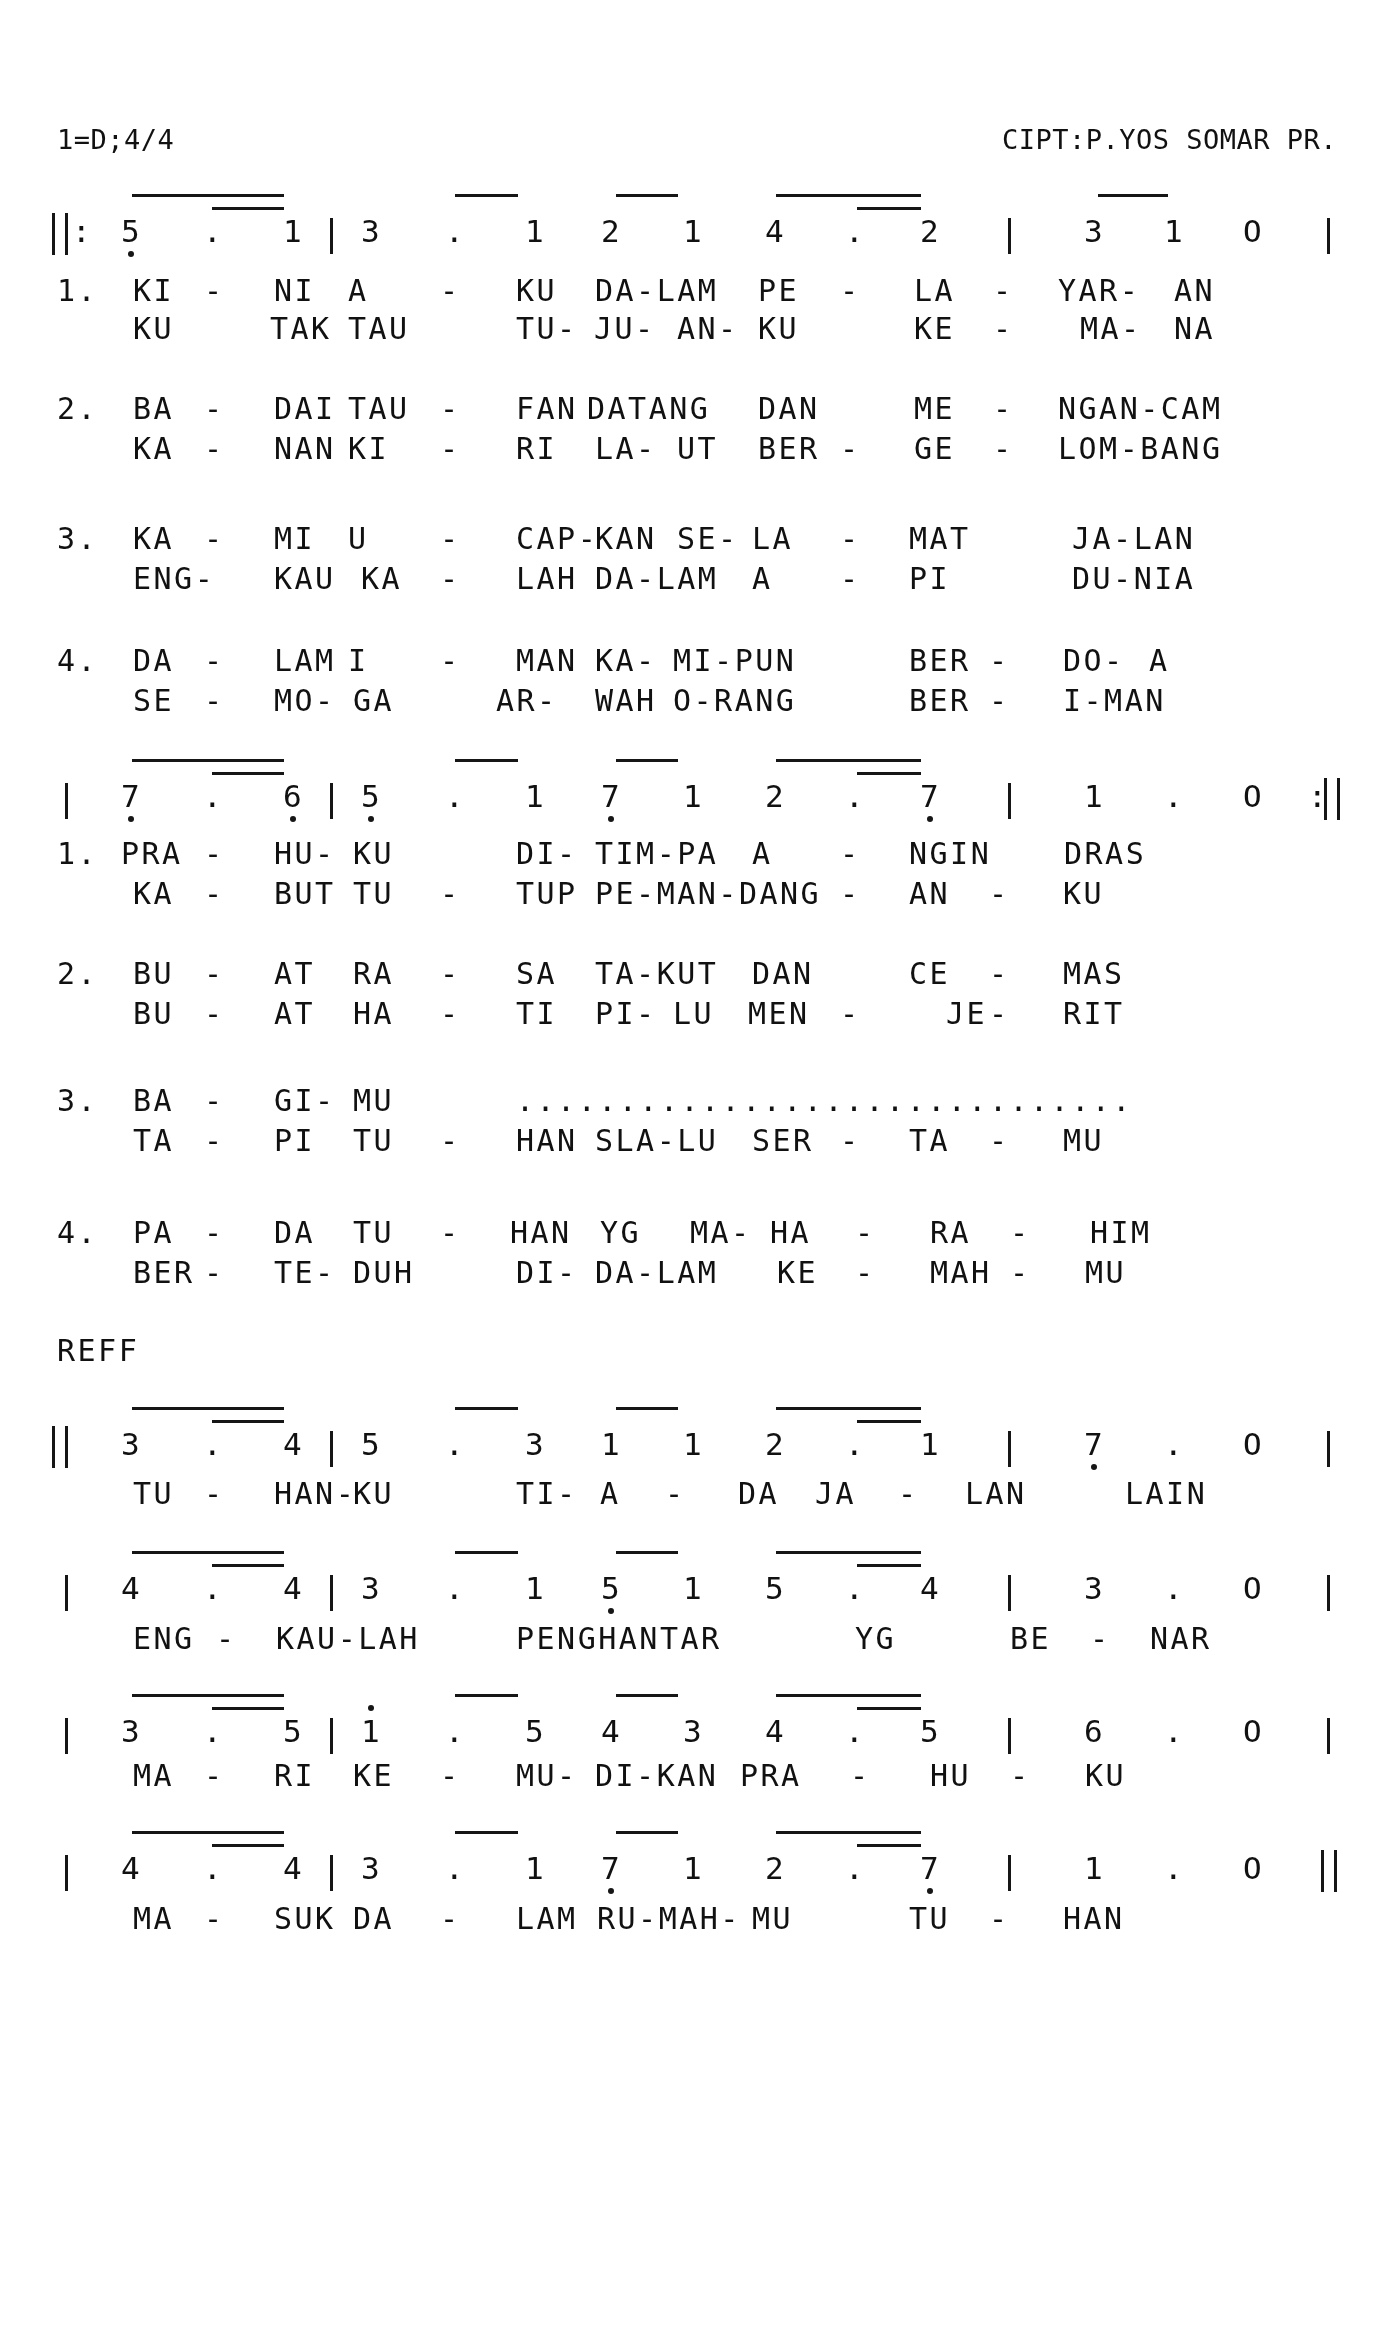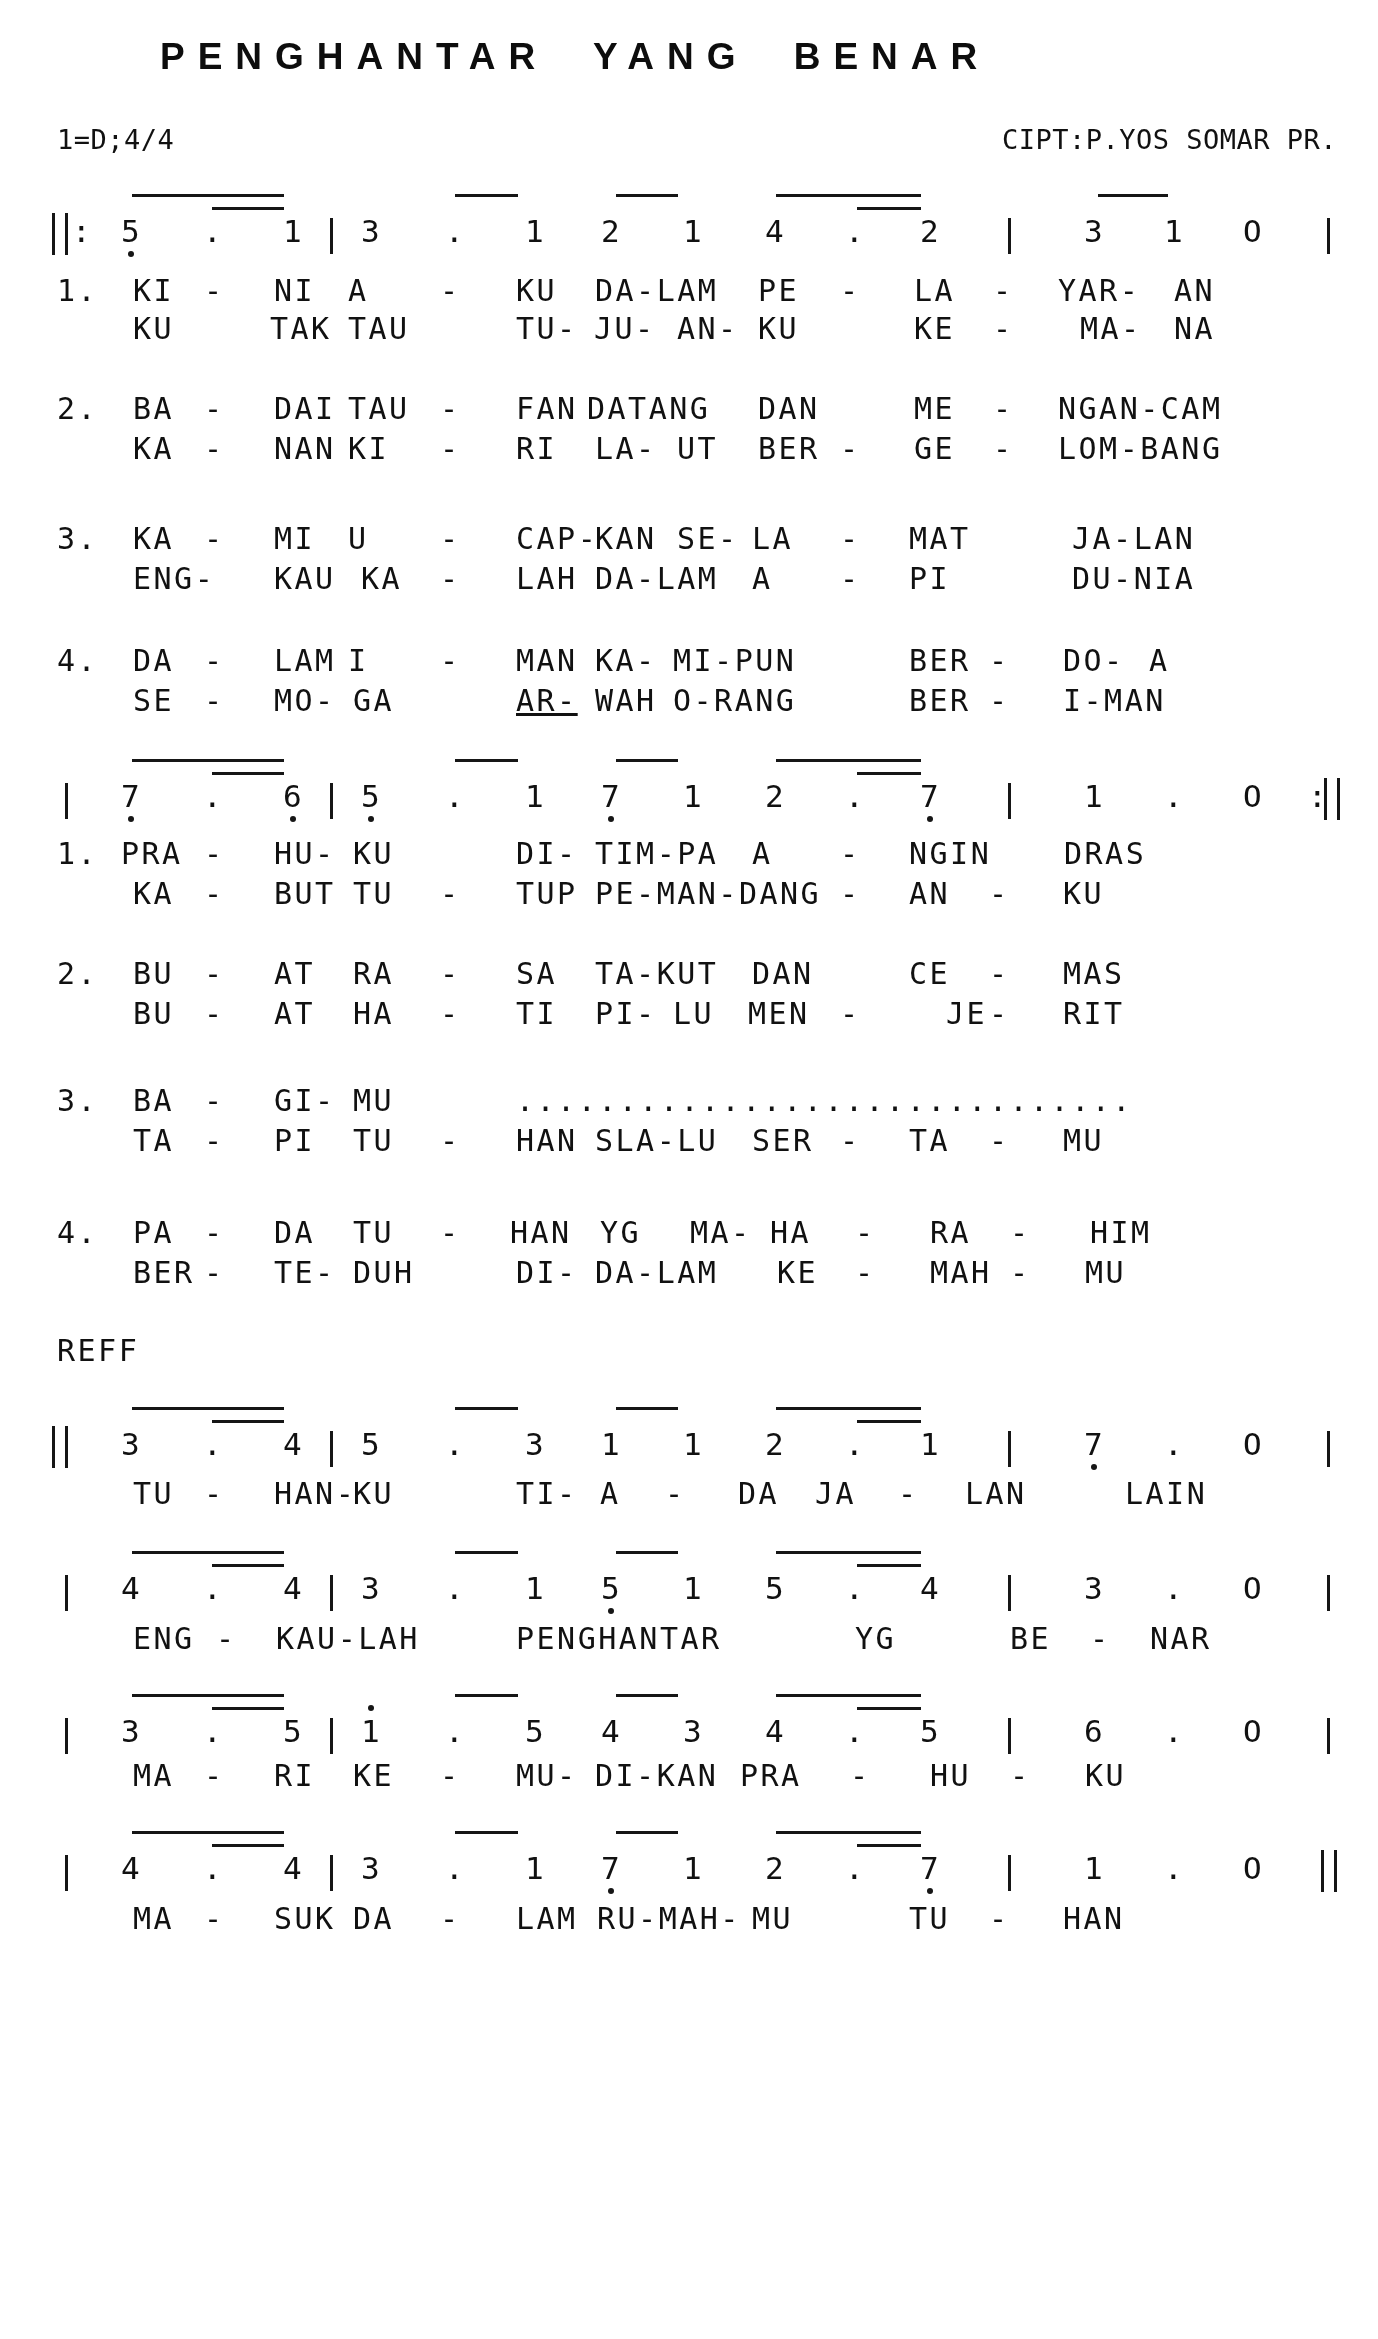--- a/index.html
+++ b/index.html
@@ -18,21 +18,20 @@
   .lyric{font-size:30px;letter-spacing:2.5px;}
   .beam{position:absolute;height:3px;background:#161616;}
   .barline{position:absolute;width:3px;height:36px;background:#161616;}
   .dbar{position:absolute;width:10px;height:42px;border-left:3px solid #161616;border-right:3px solid #161616;}
   .odot{position:absolute;width:6px;height:6px;border-radius:50%;background:#161616;}
 </style>
 </head>
 <body>
 
 <div id="page">
-  <h1 id="song-title">PENGHANTAR YANG BENAR</h1>
   <div id="key-signature" class="meta">1=D;4/4</div>
   <div id="composer-credit" class="meta">CIPT:P.YOS SOMAR PR.</div>
   <div id="reff-label">REFF</div>
   <div id="systems-root" style="position:absolute;left:0;top:0;width:100%;height:100%;">
       <div class="beam" style="left: 132px; top: 194px; width: 152px;"></div>
       <div class="beam" style="left: 212px; top: 207px; width: 72px;"></div>
       <div class="beam" style="left: 455px; top: 194px; width: 63px;"></div>
       <div class="beam" style="left: 616px; top: 194px; width: 62px;"></div>
       <div class="beam" style="left: 776px; top: 194px; width: 145px;"></div>
       <div class="beam" style="left: 857px; top: 207px; width: 64px;"></div>
@@ -140,21 +139,21 @@
       <div class="lyric" style="left: 595px; top: 646px;">KA-</div>
       <div class="lyric" style="left: 673px; top: 646px;">MI-PUN</div>
       <div class="lyric" style="left: 909px; top: 646px;">BER</div>
       <div class="lyric" style="left: 989px; top: 646px;">-</div>
       <div class="lyric" style="left: 1063px; top: 646px;">DO-</div>
       <div class="lyric" style="left: 1149px; top: 646px;">A</div>
       <div class="lyric" style="left: 133px; top: 686px;">SE</div>
       <div class="lyric" style="left: 204px; top: 686px;">-</div>
       <div class="lyric" style="left: 274px; top: 686px;">MO-</div>
       <div class="lyric" style="left: 353px; top: 686px;">GA</div>
-      <div class="lyric" style="left: 516px; top: 686px; text-decoration: underline;">AR-</div>
+      <div class="lyric" style="left: 496px; top: 686px;">AR-</div>
       <div class="lyric" style="left: 595px; top: 686px;">WAH</div>
       <div class="lyric" style="left: 673px; top: 686px;">O-RANG</div>
       <div class="lyric" style="left: 909px; top: 686px;">BER</div>
       <div class="lyric" style="left: 989px; top: 686px;">-</div>
       <div class="lyric" style="left: 1063px; top: 686px;">I-MAN</div>
       <div class="beam" style="left: 132px; top: 759px; width: 152px;"></div>
       <div class="beam" style="left: 212px; top: 772px; width: 72px;"></div>
       <div class="beam" style="left: 455px; top: 759px; width: 63px;"></div>
       <div class="beam" style="left: 616px; top: 759px; width: 62px;"></div>
       <div class="beam" style="left: 776px; top: 759px; width: 145px;"></div>

